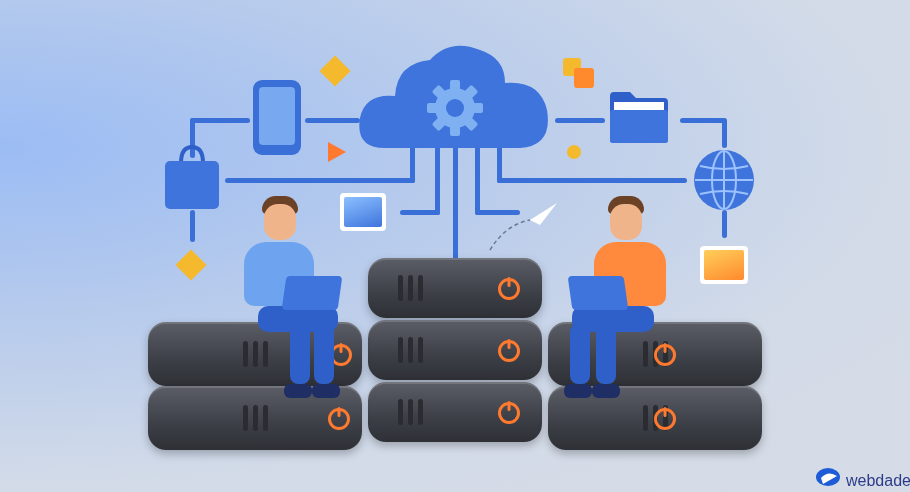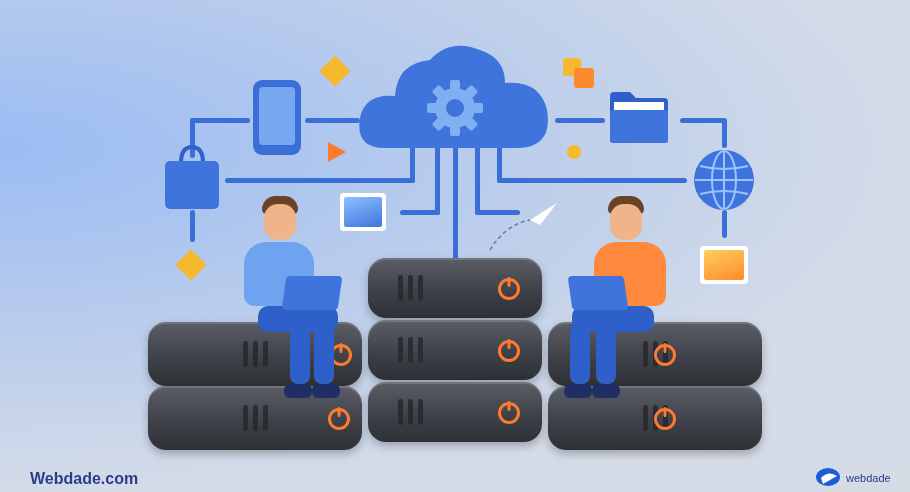--- a/index.html
+++ b/index.html
@@ -6,21 +6,21 @@
   body { width:910px; height:492px; overflow:hidden; font-family:"Liberation Sans", sans-serif; }
   .scene { position:relative; width:910px; height:492px; overflow:hidden;
     background: radial-gradient(ellipse at 0% 30%, #9bbcf4 0%, #b7cbec 35%, #d3dbe8 70%, #d6dce6 100%); }
   .abs { position:absolute; }
   .line { position:absolute; background:#3a6fd8; border-radius:4px; }
   .server { position:absolute; border-radius:18px; background:linear-gradient(180deg,#5b5e66 0%,#3c3f46 60%,#2e3036 100%); box-shadow: inset 0 2px 0 rgba(255,255,255,0.15), 0 4px 8px rgba(0,0,0,0.25); }
   .vent { position:absolute; width:5px; height:26px; background:#2a2c31; border-radius:3px; }
   .power { position:absolute; width:22px; height:22px; border-radius:50%; border:3px solid #ff7a2e; box-sizing:border-box; }
   .power::after { content:""; position:absolute; left:50%; top:-4px; width:3px; height:10px; background:#ff7a2e; transform:translateX(-50%); border-radius:2px; }
   .brand-left { position:absolute; left:30px; top:470px; font-weight:bold; font-size:16px; color:#2c3c8a; }
-  .brand-right { position:absolute; left:846px; top:472px; font-size:11px; color:#2c3c8a; }
+  .brand-right { position:absolute; left:846px; top:472px; font-size:16px; color:#2c3c8a; }
 </style>
 </head>
 <body>
 
 <div class="scene">
 
   <div class="line" style="left:190px;top:118px;width:60px;height:5px;"></div>
   <div class="line" style="left:190px;top:118px;width:5px;height:40px;"></div>
   <div class="line" style="left:305px;top:118px;width:55px;height:5px;"></div>
   <div class="line" style="left:225px;top:178px;width:190px;height:5px;"></div>
@@ -163,19 +163,18 @@
     <div style="position:absolute;left:50px;top:8px;width:32px;height:36px;background:#f0b48a;border-radius:14px;"></div>
     <div style="position:absolute;left:34px;top:46px;width:72px;height:64px;background:#ff8a3d;border-radius:22px 22px 10px 10px;"></div>
     <div style="position:absolute;left:12px;top:110px;width:82px;height:26px;background:#2f5fc8;border-radius:10px;"></div>
     <div style="position:absolute;left:10px;top:128px;width:20px;height:60px;background:#2f5fc8;border-radius:8px;"></div>
     <div style="position:absolute;left:36px;top:128px;width:20px;height:60px;background:#2f5fc8;border-radius:8px;"></div>
     <div style="position:absolute;left:4px;top:188px;width:28px;height:14px;background:#1f2f66;border-radius:6px;"></div>
     <div style="position:absolute;left:32px;top:188px;width:28px;height:14px;background:#1f2f66;border-radius:6px;"></div>
     <div style="position:absolute;left:10px;top:80px;width:56px;height:34px;background:#3e74dc;border-radius:4px;transform:skewX(8deg);"></div>
   </div>
 
-  <div class="brand-left">Webdade.com</div>
   <svg class="abs" style="left:815px;top:466px;" width="28" height="22" viewBox="0 0 28 22">
     <ellipse cx="13" cy="11" rx="12" ry="9" fill="#1e5bd6"></ellipse>
     <path d="M6 12 Q13 4 22 10 Q15 14 8 18 Z" fill="#fff"></path>
   </svg>
   <div class="brand-right">webdade</div>
 </div>
 
 </body></html>

